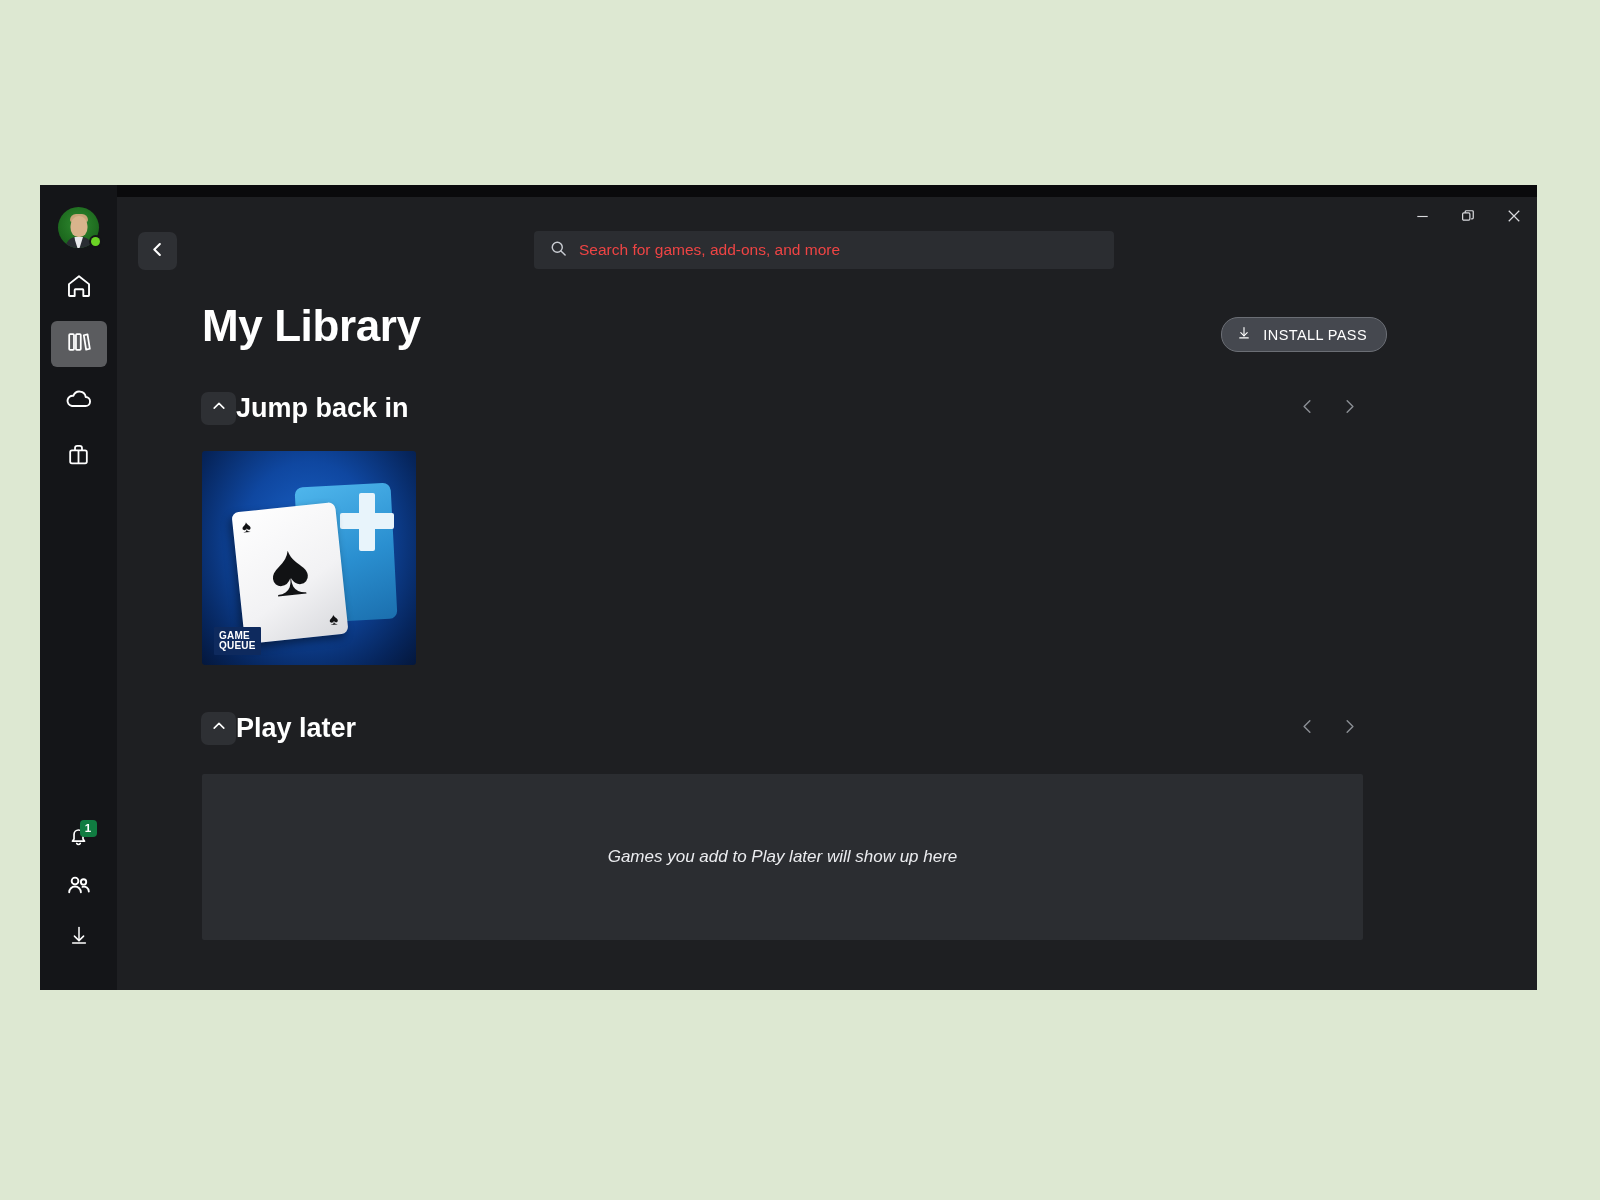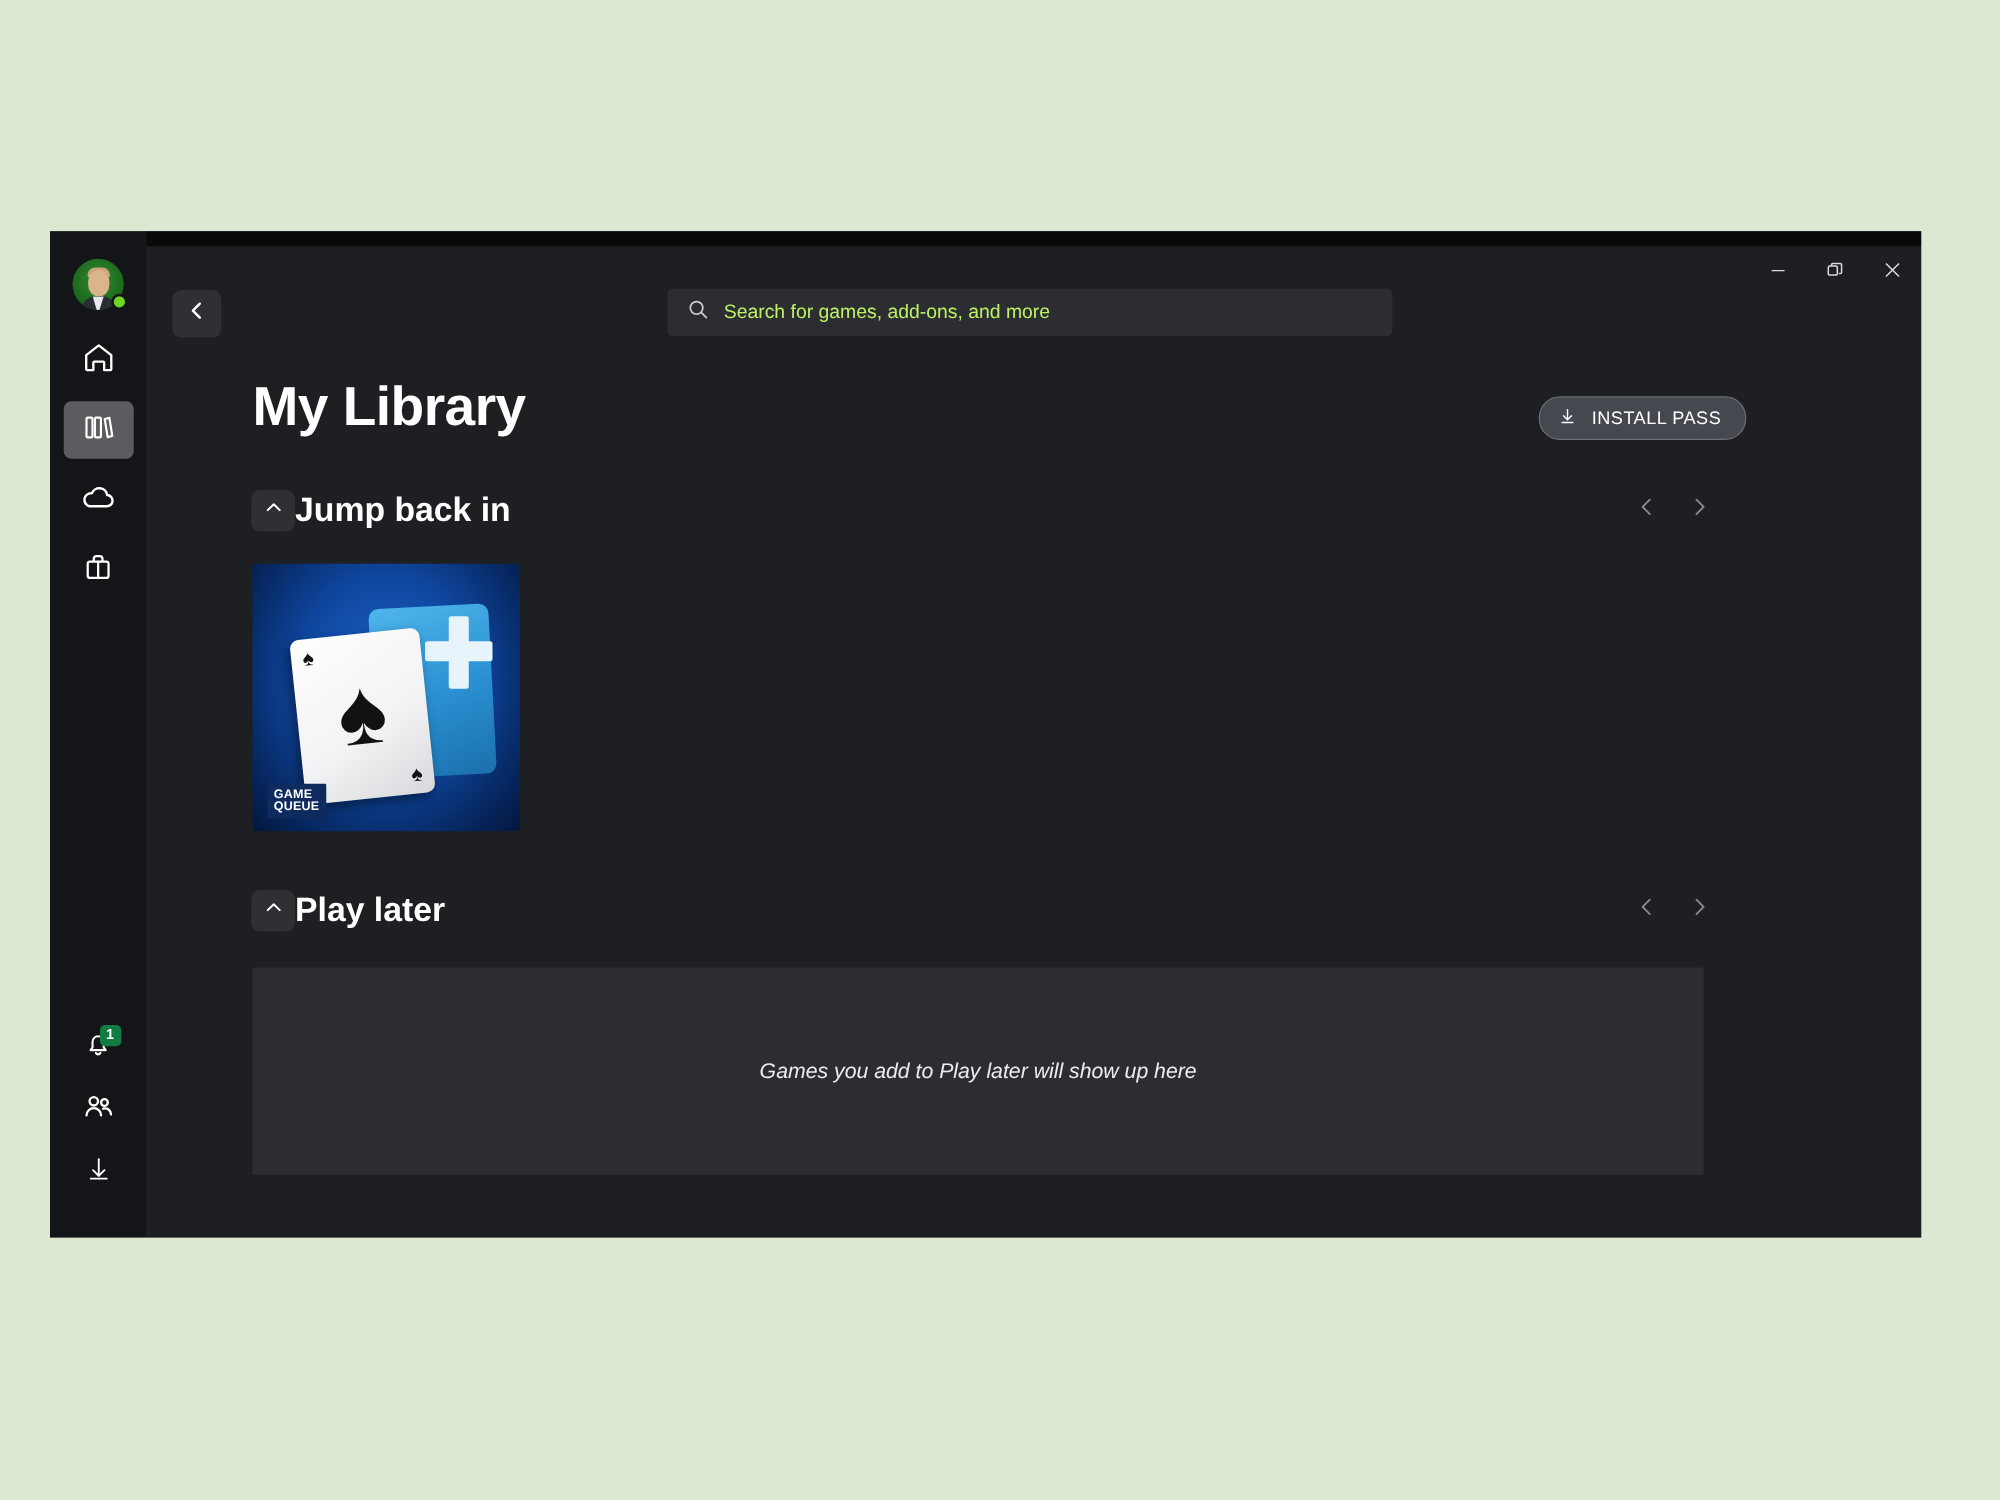--- a/index.html
+++ b/index.html
@@ -197,31 +197,31 @@
     width: 580px;
     height: 38px;
     border-radius: 4px;
     background: #2b2d31;
     display: flex;
     align-items: center;
     padding: 0 16px;
     gap: 12px;
   }
   .searchbar .ph {
-    color: #bef264;
+    color: #ef4444;
     font-size: 15.5px;
     text-align: center;
   }
 
   
   .content {
     position: absolute;
     top: 100px;
     left: 0; right: 0; bottom: 0;
-    padding: 0 8px 0 0;
+    padding: 0 18px 0 0;
   }
 
   .page-head {
     position: relative;
     height: 96px;
   }
   .page-title {
     position: absolute;
     left: 85px;
     top: 16px;

